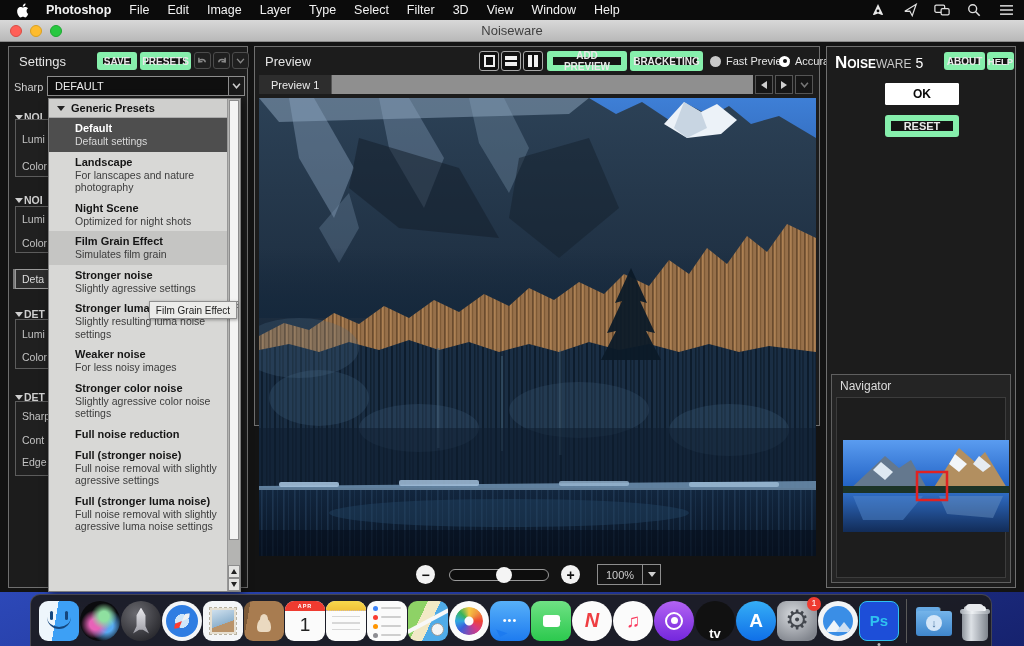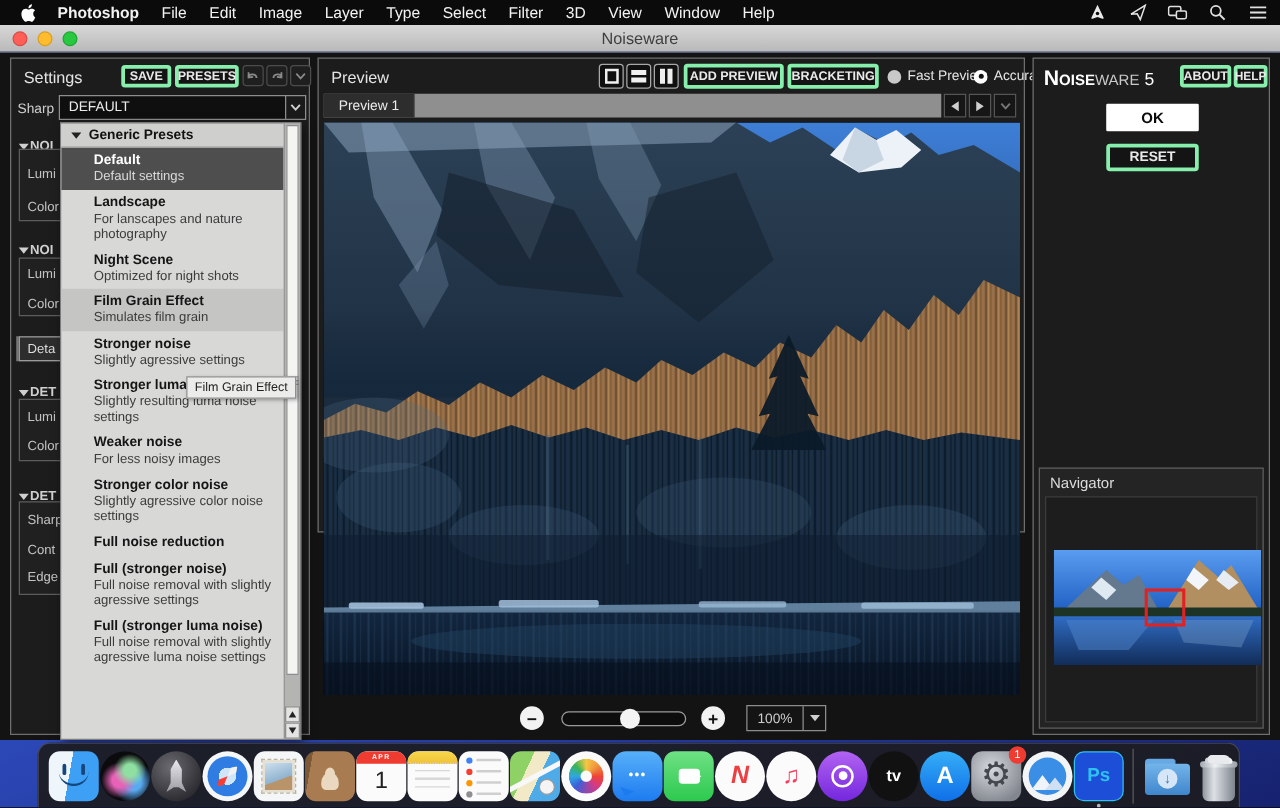--- a/index.html
+++ b/index.html
@@ -20,21 +20,21 @@
   .tl { position:absolute; top:5px; width:12px; height:12px; border-radius:50%; }
   .tl.r { left:10px; background:#ff5f57; border:0.5px solid #d94c44; }
   .tl.y { left:30px; background:#febc2e; border:0.5px solid #d9a022; }
   .tl.g { left:50px; background:#28c840; border:0.5px solid #1ea832; }
   .win-title { position:absolute; left:0; right:0; top:3px; text-align:center; font-size:13px; color:#3f3f3f; }
 
   
   .content { position:absolute; top:42px; left:0; right:0; height:550px; background:#131313; z-index:30; }
   .panel { position:absolute; background:#1c1c1c; border:1px solid #6f6f6f; }
   .panel-title { font-size:13px; color:#e4e4e4; }
-  .btn { background:#141414; border:3px solid #86efac; border-radius:3px; color:#e9e9e9; font-size:10px; font-weight:bold; display:flex; align-items:center; justify-content:center; }
+  .btn { background:#141414; border:6px solid #86efac; border-radius:3px; color:#e9e9e9; font-size:10px; font-weight:bold; display:flex; align-items:center; justify-content:center; }
   .mini-btn { width:17px; height:17px; background:#1f1f1f; border:1px solid #4c4c4c; border-radius:3px; display:flex; align-items:center; justify-content:center; color:#8a8a8a; font-size:10px; }
 
   
   .settings-panel { left:8px; top:4px; width:240px; height:542px; }
   .sp-title { position:absolute; left:10px; top:7px; }
   .sp-save { position:absolute; left:88px; top:5px; width:40px; height:18px; }
   .sp-presets { position:absolute; left:131px; top:5px; width:51px; height:18px; }
   .sp-undo { position:absolute; left:185px; top:5px; }
   .sp-redo { position:absolute; left:204px; top:5px; }
   .sp-chev { position:absolute; left:223px; top:5px; }
@@ -164,21 +164,21 @@
   .ic-msg .tail { position:absolute; left:4px; bottom:-2px; width:0; height:0; border:6px solid transparent; border-top-color:#1d7bf0; transform:rotate(18deg); }
   .ic-msg .dots { color:#fff; font-size:11px; letter-spacing:1px; line-height:1; }
   .ic-ft { background:linear-gradient(#6fe184,#2cc94e); display:flex; align-items:center; justify-content:center; }
   .ic-ft .cam { width:17px; height:12px; background:#fff; border-radius:3px; position:relative; }
   .ic-ft .cam:after { content:""; position:absolute; right:-6px; top:1px; border:5px solid transparent; border-left:6px solid #fff; }
   .ic-news { background:#fbfbfb; display:flex; align-items:center; justify-content:center; font-weight:bold; font-style:italic; font-size:20px; color:#ef3e42; }
   .ic-music { background:#fbfbfb; display:flex; align-items:center; justify-content:center; font-size:19px; color:#fa3a5e; }
   .ic-pod { background:linear-gradient(#b263f2,#7427dd); display:flex; align-items:center; justify-content:center; }
   .ic-pod .w { width:18px; height:18px; border:2px solid #fff; border-radius:50%; display:flex; align-items:center; justify-content:center; }
   .ic-pod .w i { width:7px; height:7px; border-radius:50%; background:#fff; }
-  .ic-tv { background:#111; display:flex; align-items:center; justify-content:center; color:#fff; font-size:13px; font-weight:bold; }
+  .ic-tv { background:#111; display:flex; align-items:flex-end; justify-content:center; color:#fff; font-size:13px; font-weight:bold; }
   .ic-as { background:linear-gradient(#35aef6,#0f6fe8); display:flex; align-items:center; justify-content:center; color:#fff; font-size:19px; font-weight:bold; }
   .ic-sp { background:radial-gradient(circle at 40% 35%,#d6d9dd,#82868e 80%); display:flex; align-items:center; justify-content:center; color:#43474e; font-size:27px; line-height:1; }
   .ic-ac { background:#f2f4f6; display:flex; align-items:center; justify-content:center; }
   .ic-ac .inner { width:30px; height:30px; border-radius:50%; background:#3a8ee6; position:relative; overflow:hidden; }
   .ic-ac .m1 { position:absolute; left:2px; bottom:4px; border:9px solid transparent; border-bottom:12px solid #eef4fa; }
   .ic-ac .m2 { position:absolute; right:1px; bottom:4px; border:8px solid transparent; border-bottom:10px solid #cfe0f2; }
   .ic-ps { background:#1d4ed8; border:1.5px solid #2fc2ef; border-radius:8px; display:flex; align-items:center; justify-content:center; color:#2fc2ef; font-size:15px; font-weight:bold; }
   .ic-dl { background:transparent; }
   .ic-dl .tab { position:absolute; left:2px; top:6px; width:16px; height:7px; background:#66a9e4; border-radius:3px 3px 0 0; }
   .ic-dl .body { position:absolute; left:2px; top:10px; right:2px; bottom:5px; background:linear-gradient(#74b4ea,#3f86cc); border-radius:3px; display:flex; align-items:center; justify-content:center; }

